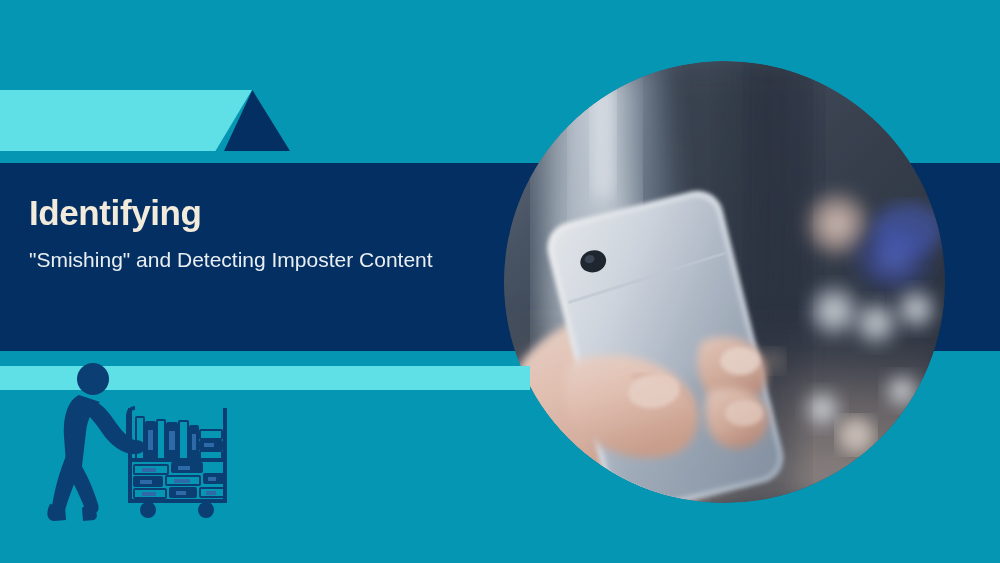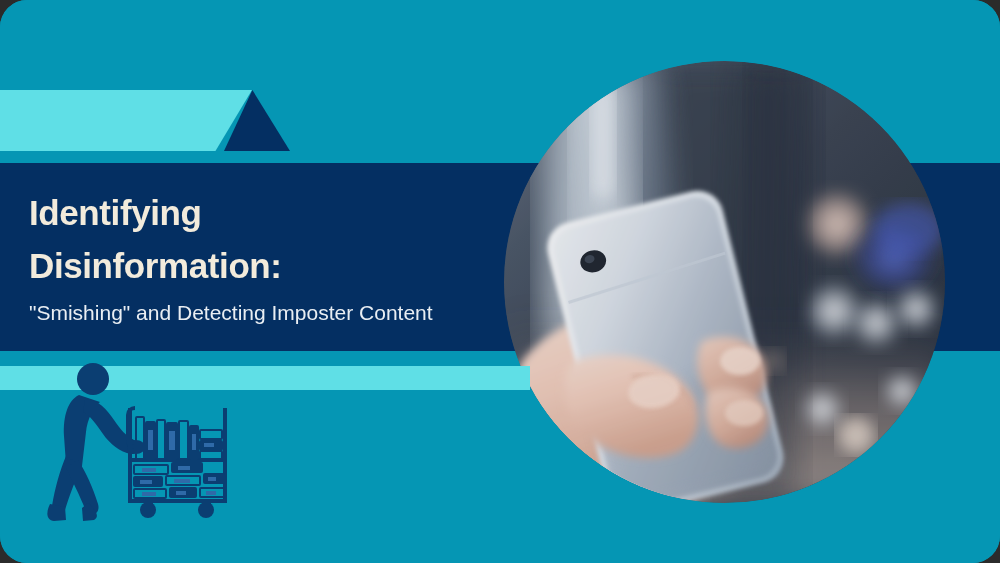--- a/index.html
+++ b/index.html
@@ -8,21 +8,20 @@
     padding: 0;
     background: #2b2b2b;
   }
   #slide {
     position: relative;
     width: 1000px;
     height: 563px;
     overflow: hidden;
     background: #0596b4;
     font-family: "Liberation Sans", sans-serif;
-    border-radius: 27px;
   }
 
   
   .bg-base {
     position: absolute;
     inset: 0;
     background: #0596b4;
   }
 
   
@@ -258,21 +257,20 @@
 
         <rect x="0" y="0" width="441" height="442" fill="#3a4456" opacity="0.10"></rect>
       </g>
     </svg>
   </div>
 
   <div class="band-cyan"></div>
 
   <div class="title-block">
     <div class="title-line">Identifying</div>
-    <div class="title-line">Disinformation:</div>
     <div class="subtitle-line">"Smishing" and Detecting Imposter Content</div>
   </div>
 
   <div class="illustration">
     <svg width="230" height="175" viewBox="0 0 230 175" xmlns="http://www.w3.org/2000/svg" role="img">
       <g fill="#0b3e72">
 
         <circle cx="55" cy="19" r="16"></circle>
 
         <path d="M41 35 C 30 40, 25 56, 26 76 L 28 104 C 29 114, 42 116, 44 106

